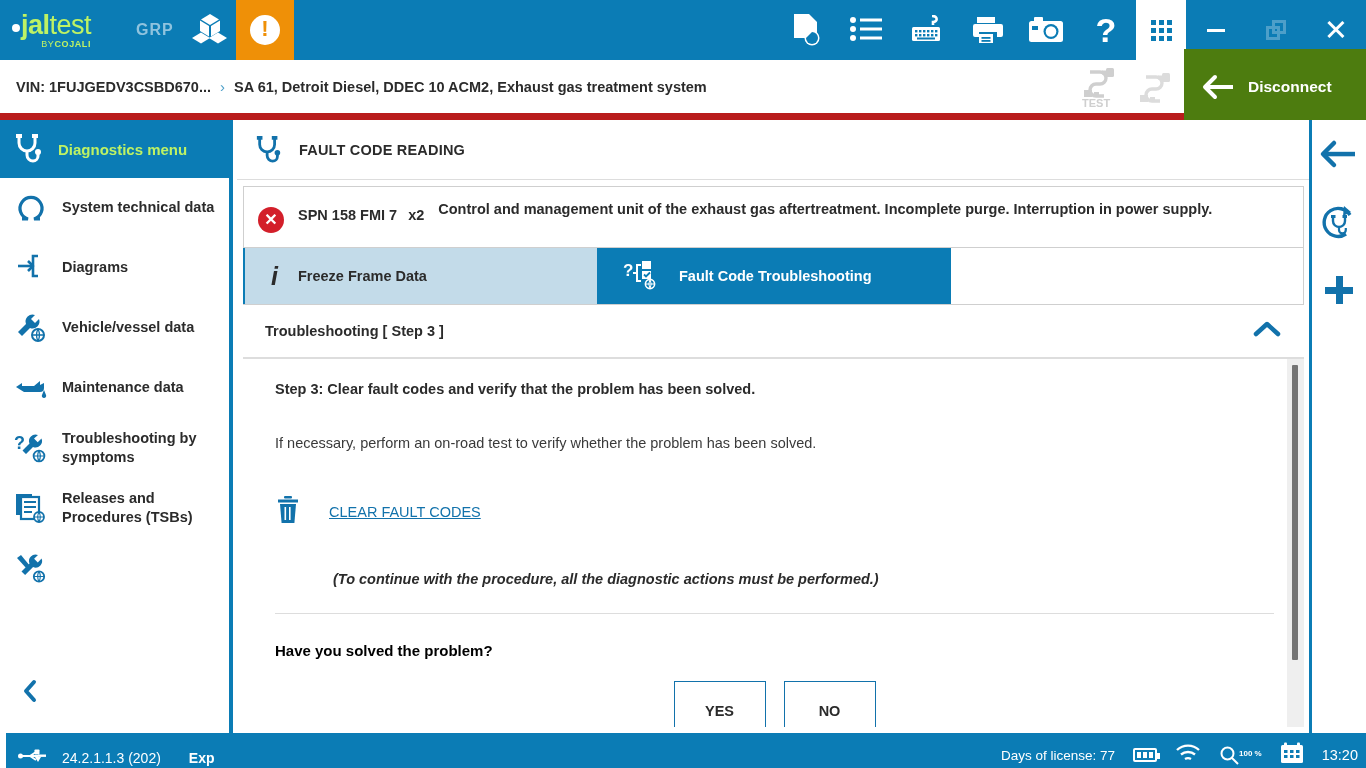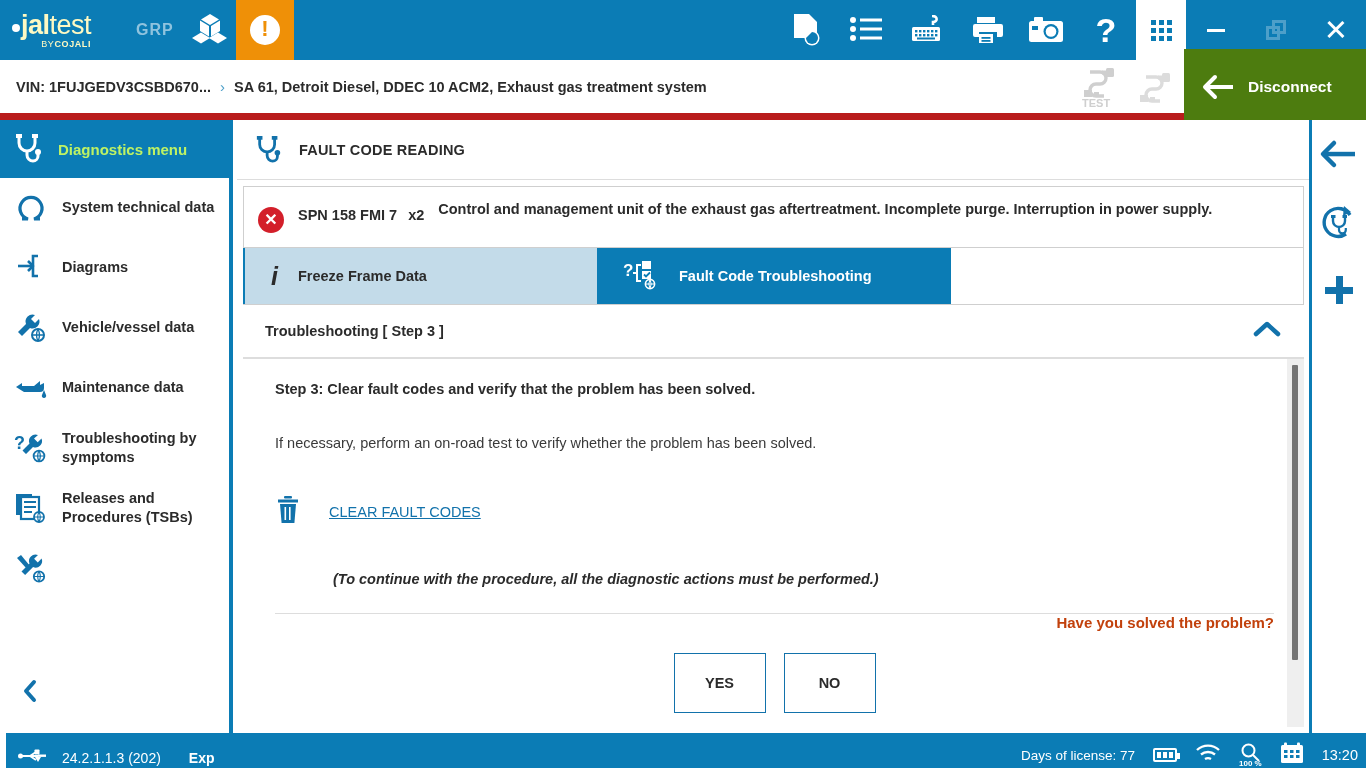--- a/index.html
+++ b/index.html
@@ -10,21 +10,21 @@
     background: #ffffff;
   }
   .app { position: relative; width: 1366px; height: 768px; }
 
   
   .topbar {
     position: absolute; left: 0; top: 0; width: 1366px; height: 60px;
     background: #0b7cb5; display: flex; align-items: center;
   }
   .logo-wrap { width: 130px; height: 60px; display: flex; align-items: center; padding-left: 12px; }
-  .logo { color: #fef9c3; line-height: 1; }
+  .logo { color: #bef264; line-height: 1; }
   .logo .l1 { font-size: 27px; font-weight: 400; letter-spacing: -0.5px; white-space: nowrap; }
   .logo .l1 b { font-weight: 700; }
   .logo .dot {
     display: inline-block; width: 8px; height: 8px; background: #fff;
     border-radius: 50%; margin-right: 1px; vertical-align: 2px;
   }
   .logo .l2 { font-size: 9px; letter-spacing: 0.6px; text-align: right; margin-top: 1px; }
   .logo .l2 b { font-weight: 700; }
   .grp-label {
     color: #8fc3de; font-size: 16px; font-weight: 700; letter-spacing: 1px;
@@ -161,21 +161,22 @@
   .clear-row { display: flex; align-items: center; gap: 28px; margin-top: 44px; }
   .clear-link {
     font-size: 14.5px; font-weight: 400; color: #1272ab; text-decoration: underline;
   }
   .proc-note {
     font-size: 14.5px; font-weight: 700; font-style: italic; color: #2b2b2b;
     margin-top: 42px; padding-left: 58px;
   }
   .divider { margin: 26px 0 0 0; border-top: 1px solid #dddddd; }
   .question {
-    text-align: right; font-size: 15px; font-weight: 700; color: #c2410c;
+    text-align: left; font-size: 15px; font-weight: 700; color: #000000;
+    margin-top: 28px;
   }
   .yesno { display: flex; justify-content: center; gap: 18px; margin-top: 22px; }
   .yn-btn {
     width: 92px; height: 60px; border: 1px solid #1272ab; background: #fff;
     display: flex; align-items: center; justify-content: center;
     font-size: 14.5px; font-weight: 700; color: #2b2b2b;
   }
   .scroll-track {
     position: absolute; right: 0; top: 0; width: 17px; height: 368px; background: #efefef;
   }
@@ -200,21 +201,21 @@
     position: absolute; left: 6px; top: 733px; width: 1366px; height: 35px;
     background: #0b7cb5; display: flex; align-items: flex-end; color: #fff;
   }
   .sb-left { display: flex; align-items: center; gap: 14px; padding-left: 12px; }
   .sb-ver { font-size: 14px; }
   .sb-exp { font-size: 14px; font-weight: 700; margin-left: 14px; }
   .sb-spacer { flex: 1 1 auto; }
   .sb-right { display: flex; align-items: center; gap: 18px; padding-right: 14px; }
   .sb-lic { font-size: 13.5px; }
   .sb-time { font-size: 14.5px; }
-  .zoom-ico { position: relative; display: flex; flex-direction: column; align-items: center; }
+  .zoom-ico { position: relative; display: flex; flex-direction: row; align-items: center; }
   .zoom-ico .pct { font-size: 8px; font-weight: 700; margin-top: -3px; }
   .batt {
     width: 24px; height: 14px; border: 2px solid #fff; border-radius: 2px;
     display: flex; align-items: center; gap: 2px; padding: 2px; position: relative;
   }
   .batt i { width: 4px; height: 100%; background: #fff; display: block; }
   .batt:after {
     content: ""; position: absolute; right: -5px; top: 3px; width: 3px; height: 6px; background: #fff;
   }
 </style>

